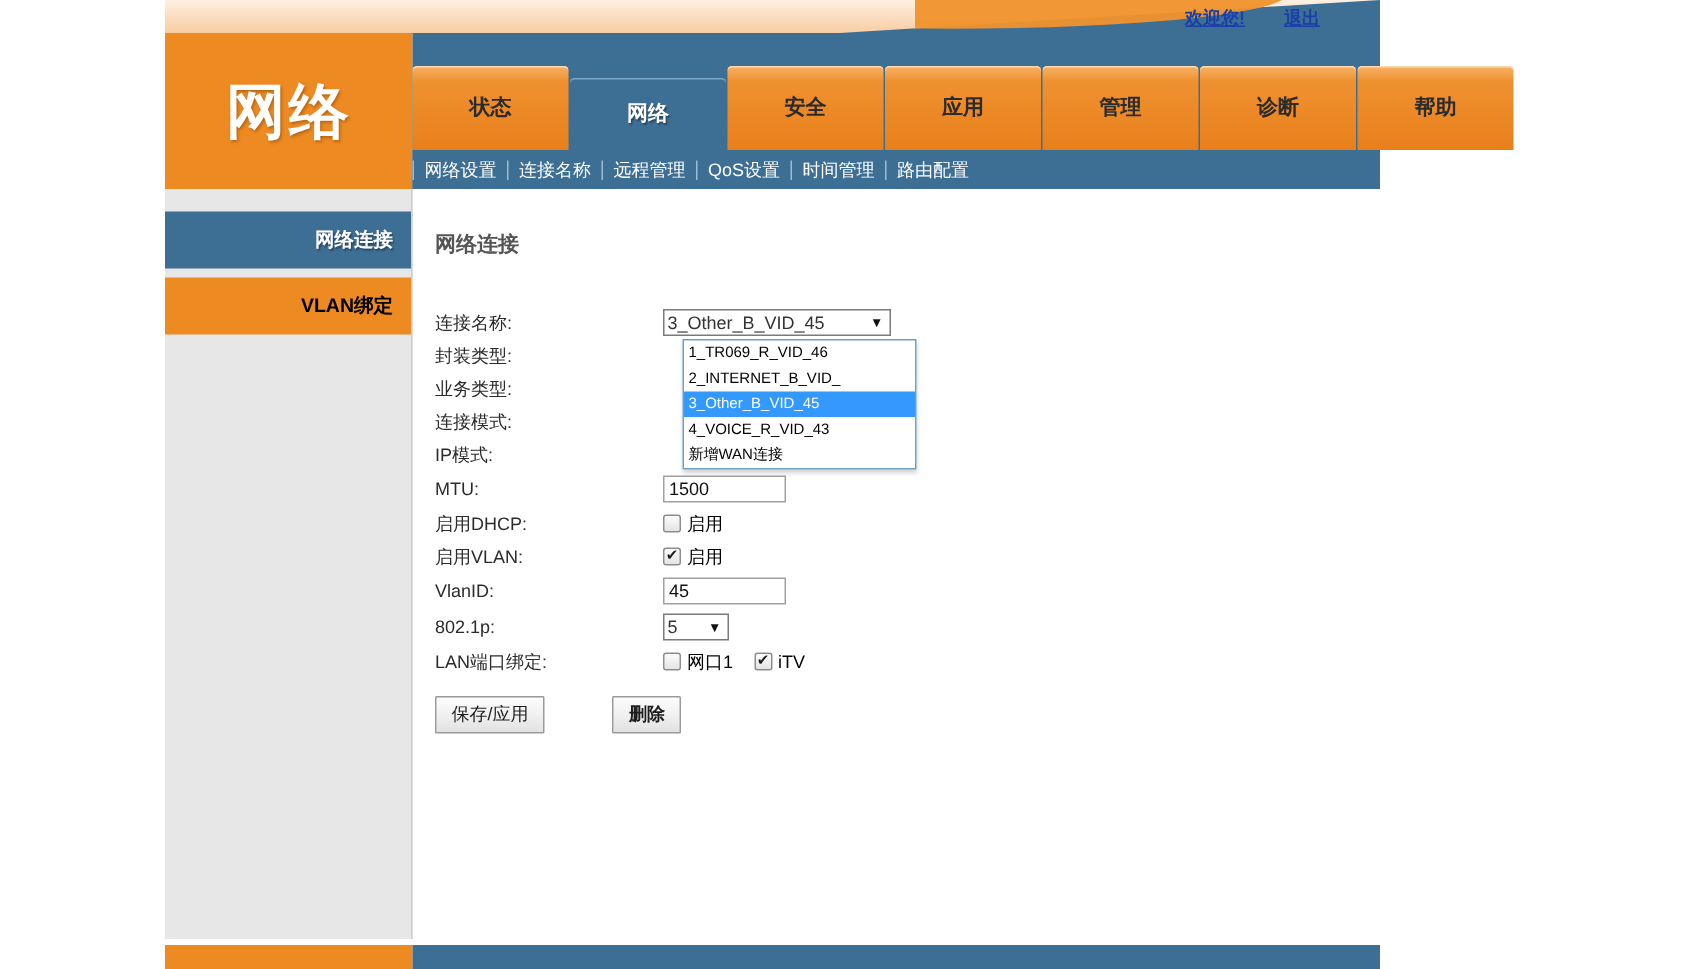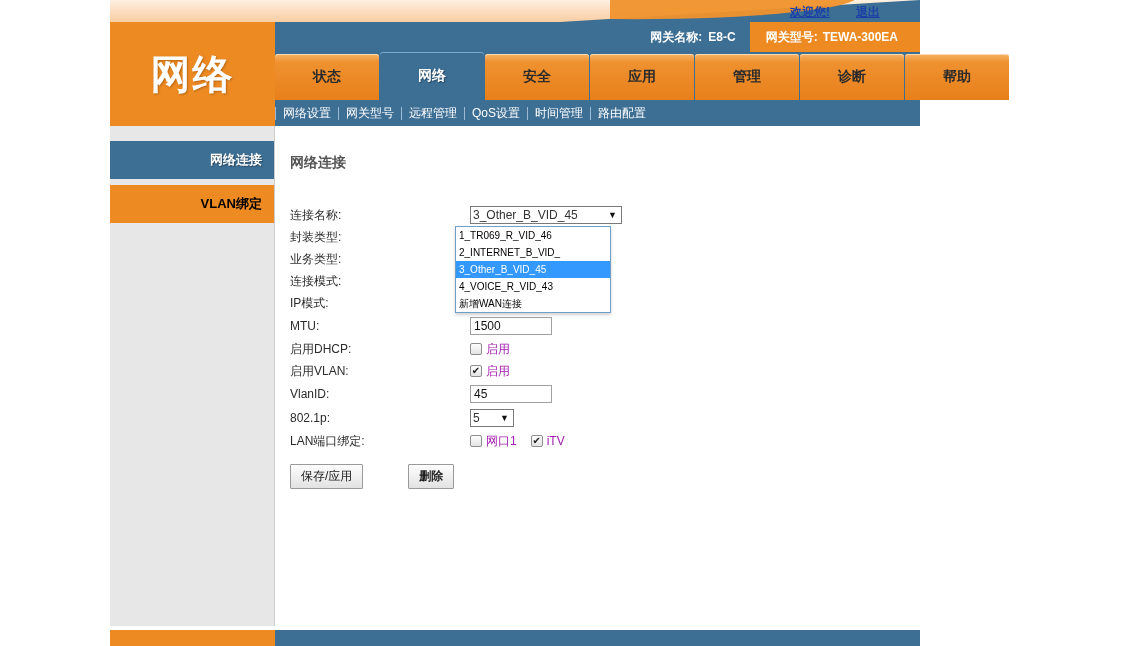--- a/index.html
+++ b/index.html
@@ -113,21 +113,21 @@
   
   .tabs {
     position: absolute;
     left: 0; top: 30px;
     height: 48px;
     display: flex;
     align-items: flex-end;
   }
   .tab {
     position: relative;
-    height: 46px;
+    height: 56px;
     min-width: 80px;
     padding: 0 12px;
     margin-right: 1px;
     display: flex;
     align-items: center;
     justify-content: center;
     font-size: 14px;
     font-weight: bold;
     cursor: pointer;
     background: linear-gradient(to bottom, #f6b36a 0%, #ef9130 18%, #e8801a 100%);
@@ -221,21 +221,20 @@
   .form {
     position: absolute;
     left: 14px; top: 78px;
     width: 610px;
   }
   .frow {
     display: flex;
     align-items: center;
     height: 22px;
     margin-bottom: 0;
-    gap: 28px;
   }
   .flabel {
     width: 152px;
     font-size: 12px;
     color: #2b2b2b;
     font-family: "Liberation Sans", sans-serif;
     white-space: nowrap;
   }
   .fvalue { position: relative; }
 
@@ -311,21 +310,21 @@
   }
   .dd-item.selected {
     background: #3399ff;
     color: #ffffff;
   }
 
   .cbwrap {
     display: flex;
     align-items: center;
     font-size: 12px;
-    color: #a21caf;
+    color: #000000;
     text-align: center;
   }
   .cb {
     width: 12px; height: 12px;
     border: 1px solid #8d8d8d;
     background: linear-gradient(to bottom,#fdfdfd,#e4e4e4);
     display: inline-flex;
     align-items: center;
     justify-content: center;
     margin-right: 4px;
@@ -386,44 +385,34 @@
 </div>
 
 <div class="header-wrap">
 
   <div class="logo-box">
     <span class="logo-text">网络</span>
   </div>
 
   <div class="nav-area">
 
-    <div class="gw-row">
-      <div class="gw-name">
-        <span>网关名称:</span>
-        <span style="margin-left:6px">E8-C</span>
-      </div>
-      <div class="gw-model">
-        <span>网关型号:</span>
-        <span style="margin-left:5px">TEWA-300EA</span>
-      </div>
-    </div>
 
     <div class="tabs">
       <div class="tab first">状态</div>
       <div class="tab active">网络</div>
       <div class="tab">安全</div>
       <div class="tab">应用</div>
       <div class="tab">管理</div>
       <div class="tab">诊断</div>
       <div class="tab">帮助</div>
     </div>
 
     <div class="subnav">
       <a href="#">网络设置</a>
-      <a href="#">网关型号</a>
+      <a href="#">连接名称</a>
       <a href="#">远程管理</a>
       <a href="#">QoS设置</a>
       <a href="#">时间管理</a>
       <a href="#">路由配置</a>
     </div>
 
   </div>
 </div>
 
 <div class="body-wrap">

